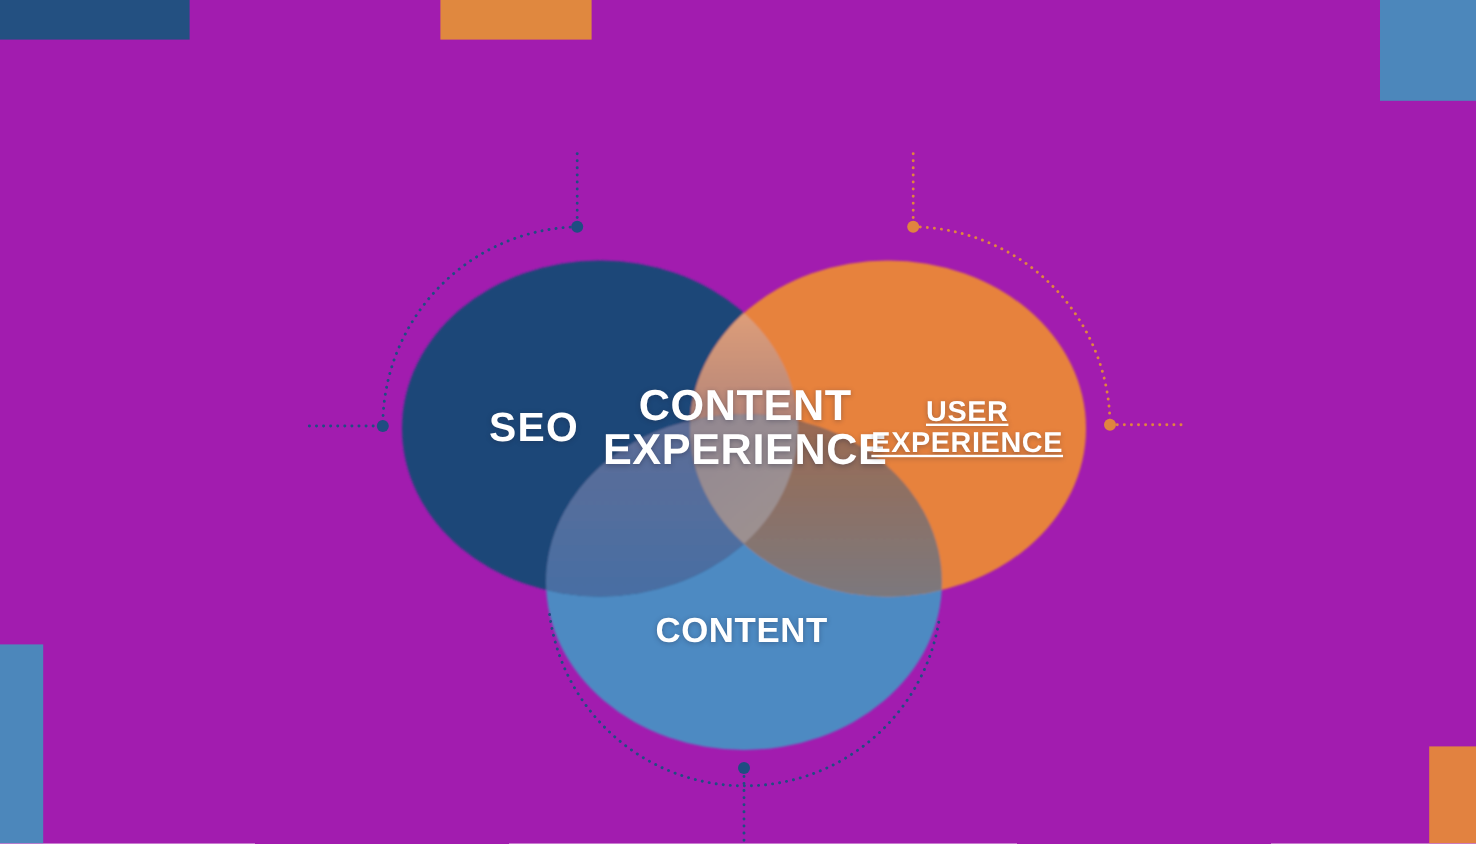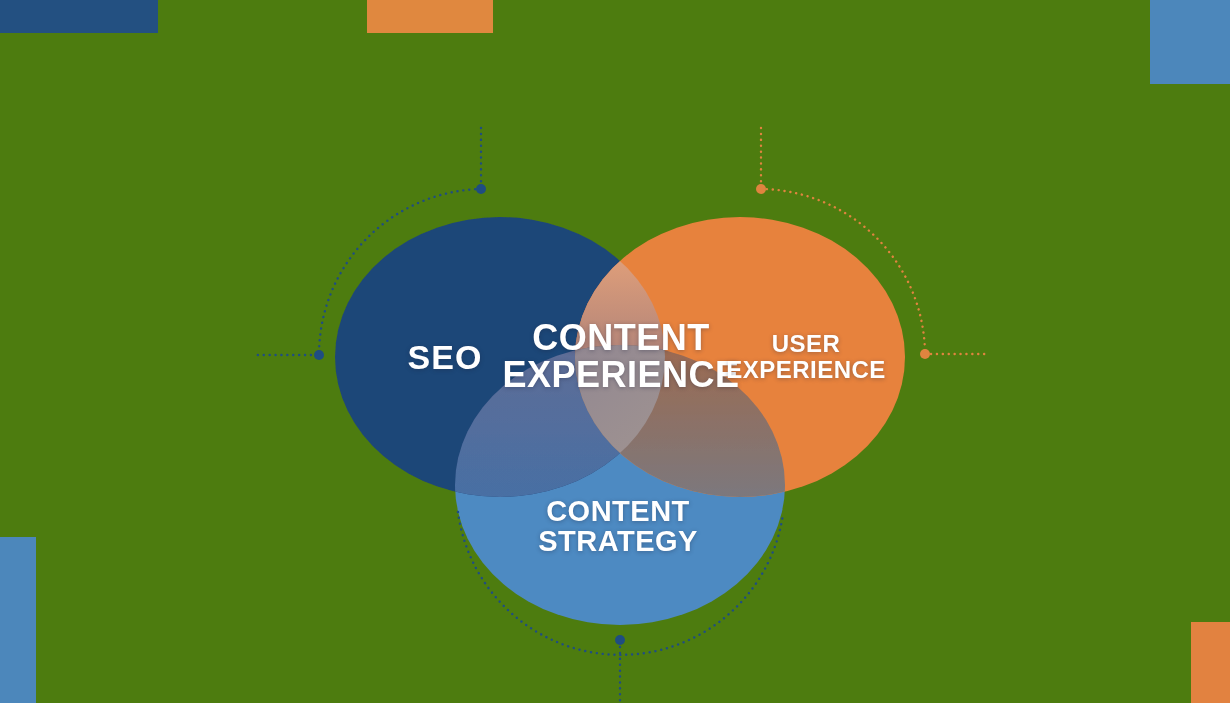--- a/index.html
+++ b/index.html
@@ -4,37 +4,37 @@
 <style>
   html,body{margin:0;padding:0;}
   body{
     font-family:"Liberation Sans","DejaVu Sans",sans-serif;
     background:#ffffff;
   }
   .stage{
     position:relative;
     width:1230px;height:703px;
     overflow:hidden;
-    background:#4d7c0f;
+    background:#a21caf;
   }
   .stage svg{position:absolute;left:0;top:0;display:block;}
   .lbl{
     position:absolute;
     transform:translate(-50%,-50%);
     text-align:center;
     color:#ffffff;
     font-weight:bold;
     white-space:nowrap;
     text-shadow:0 1px 4px rgba(30,35,60,0.35);
     user-select:none;
   }
   .lbl span{display:block;}
   .lbl-seo{left:445px;top:357px;font-size:34px;letter-spacing:1px;}
   .lbl-center{left:621px;top:356px;font-size:36px;line-height:37px;letter-spacing:0.5px;}
-  .lbl-ux{left:806px;top:357px;font-size:24px;line-height:26px;letter-spacing:0.5px;}
+  .lbl-ux{left:806px;top:357px;font-size:24px;line-height:26px;letter-spacing:0.5px;text-decoration:underline;}
   .lbl-cs{left:618px;top:526px;font-size:29px;line-height:30px;letter-spacing:0.5px;}
 </style>
 </head>
 <body>
 
 <div class="stage">
 
   <svg width="1230" height="703" viewBox="0 0 1230 703">
     <defs>
       <clipPath id="clipSEO">
@@ -123,16 +123,15 @@
     <span>EXPERIENCE</span>
   </div>
 
   <div class="lbl lbl-ux">
     <span>USER</span>
     <span>EXPERIENCE</span>
   </div>
 
   <div class="lbl lbl-cs">
     <span>CONTENT</span>
-    <span>STRATEGY</span>
   </div>
 
 </div>
 
 </body></html>

